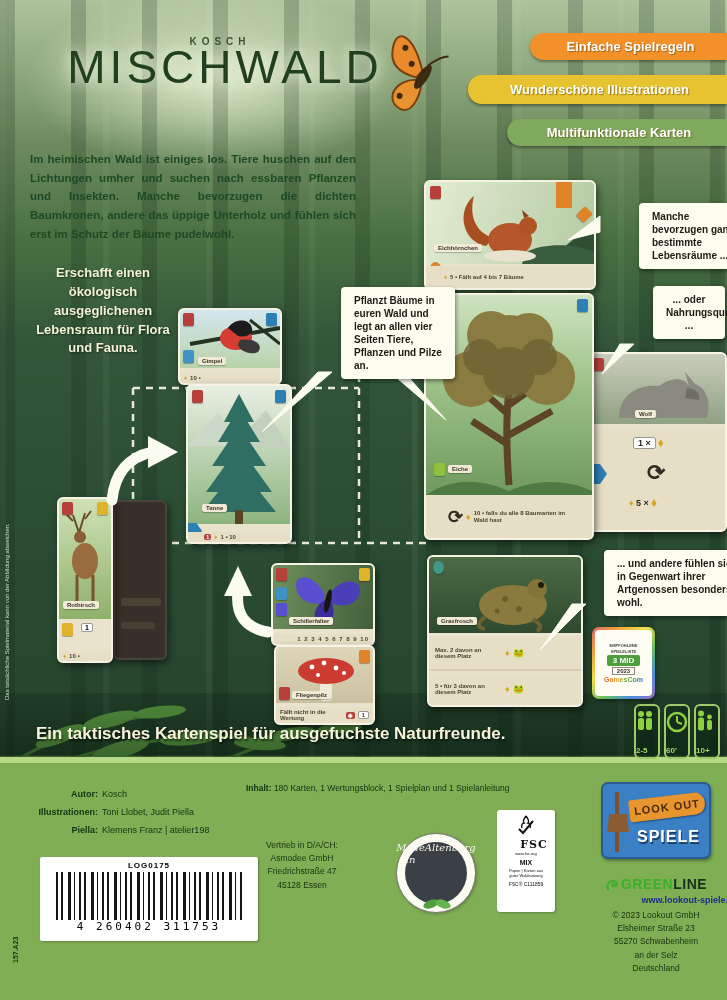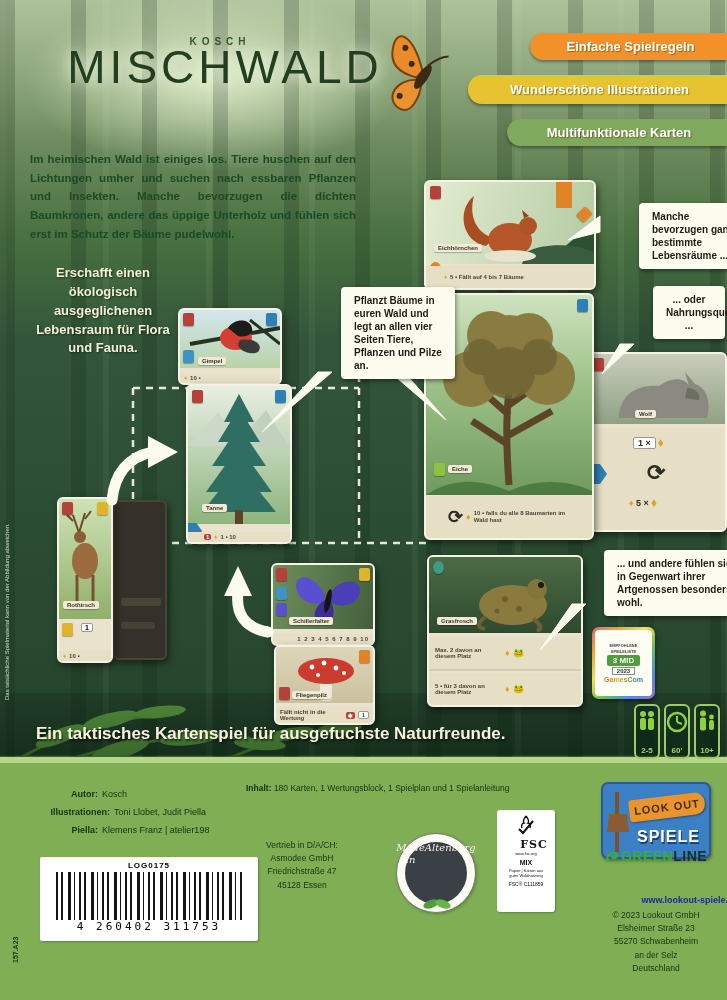--- a/index.html
+++ b/index.html
@@ -48,21 +48,21 @@
   .gold{color:#d9a520;}
   .award{position:absolute;left:592px;top:627px;width:63px;height:72px;z-index:6;border-radius:7px;
     background:linear-gradient(135deg,#e06666,#f2a33c,#f2e04a,#6cbf5a,#4a90d9,#9a6cc9);
     padding:3px;box-shadow:1px 2px 4px rgba(0,0,0,.4);}
   .award-in{width:100%;height:100%;background:#fdfdf4;border-radius:4px;text-align:center;
     display:flex;flex-direction:column;align-items:center;justify-content:center;gap:1px;}
   .tagline{position:absolute;left:36px;top:724px;width:590px;z-index:5;
     font-size:17px;font-weight:bold;color:#f7f3da;text-shadow:1px 2px 2px rgba(0,0,0,.6);}
   .stats{position:absolute;left:634px;top:704px;display:flex;gap:4px;z-index:5;}
   .statbox{width:26px;height:55px;border:2px solid #9fca6a;border-radius:6px;
-    background:rgba(0,28,10,.25);display:flex;flex-direction:column;align-items:center;
+    background:rgba(0,28,10,.25);display:flex;flex-direction:column;align-items:flex-start;
     justify-content:space-between;padding:4px 0 2px 0;}
   .statval{font-size:8px;font-weight:bold;color:#a6d65f;}
   .crediting{position:absolute;z-index:4;font-size:9px;color:#143311;}
   .clabel{display:inline-block;width:78px;text-align:right;font-weight:bold;margin-right:4px;}
   .smalltxt{font-size:8.5px;color:#17330f;line-height:1.55;}
   .seal{position:absolute;left:396px;top:833px;width:80px;height:80px;border-radius:50%;z-index:4;
     background:#fcfcf2;border:1px solid #7a7a72;display:flex;align-items:center;justify-content:center;
     box-shadow:1px 1px 3px rgba(0,0,0,.25);}
   .seal-in{width:62px;height:62px;border-radius:50%;background:#3a4046;color:#f5f3e8;
     font-family:"DejaVu Serif",serif;font-style:italic;font-size:10px;text-align:center;
@@ -431,21 +431,21 @@
           <rect x="11" y="10" width="5" height="10" rx="2"></rect>
         </svg>
       <span class="statval">10+</span>
       </div>
   </div>
 
   <div class="bottom">
 
     <div class="crediting" style="left:20px;top:26px;">
       <span class="clabel">Autor:</span><span>Kosch</span></div>
-    <div class="crediting" style="left:32px;top:44px;">
+    <div class="crediting" style="left:20px;top:44px;">
       <span class="clabel">Illustrationen:</span><span>Toni Llobet, Judit Piella</span></div>
     <div class="crediting" style="left:20px;top:62px;">
       <span class="clabel">Piella:</span><span>Klemens Franz | atelier198</span></div>
 
     <div style="position:absolute;left:246px;top:20px;width:340px;font-size:8.5px;color:#143311;">
       <b>Inhalt:</b> <span>180 Karten, 1 Wertungsblock, 1 Spielplan und 1 Spielanleitung</span></div>
 
     <div class="smalltxt" style="position:absolute;left:232px;top:76px;width:140px;text-align:center;">
       <div>Vertrieb in D/A/CH:</div>
       <div>Asmodee GmbH</div>
@@ -479,21 +479,21 @@
 
     <div class="lookout" style="top:19px;">
       <div style="position:absolute;left:12px;top:8px;width:4px;height:60px;background:#7a5230;"></div>
       <div style="position:absolute;left:4px;top:30px;width:22px;height:18px;background:#8a5c34;clip-path:polygon(10% 0,90% 0,100% 100%,0 100%);"></div>
       <div class="lflag">
           <span>LOOK OUT</span>
         </div>
       <div class="lspiele">SPIELE</div>
     </div>
 
-    <div class="greenline" style="top:85px;text-align:center;">
+    <div class="greenline" style="top:113px;text-align:center;">
       <svg width="16" height="16" viewBox="0 0 16 16">
         <path d="M3,13 C1,9 4,5 8,5 C12,5 13,9 10,10 C7,11 6,8 9,8" stroke="#3fae2a" stroke-width="2.2" fill="none" stroke-linecap="round"></path>
         </svg>
       <span style="color:#3fae2a;">GREEN</span>
         <span style="color:#16331a;">LINE</span>
     </div>
 
     <div style="position:absolute;left:620px;top:132px;width:140px;text-align:center;font-size:9px;font-weight:bold;color:#1b2e8c;">www.lookout-spiele.de</div>
     <div class="smalltxt" style="position:absolute;left:586px;top:146px;width:140px;text-align:center;">
       <div>© 2023 Lookout GmbH</div>

